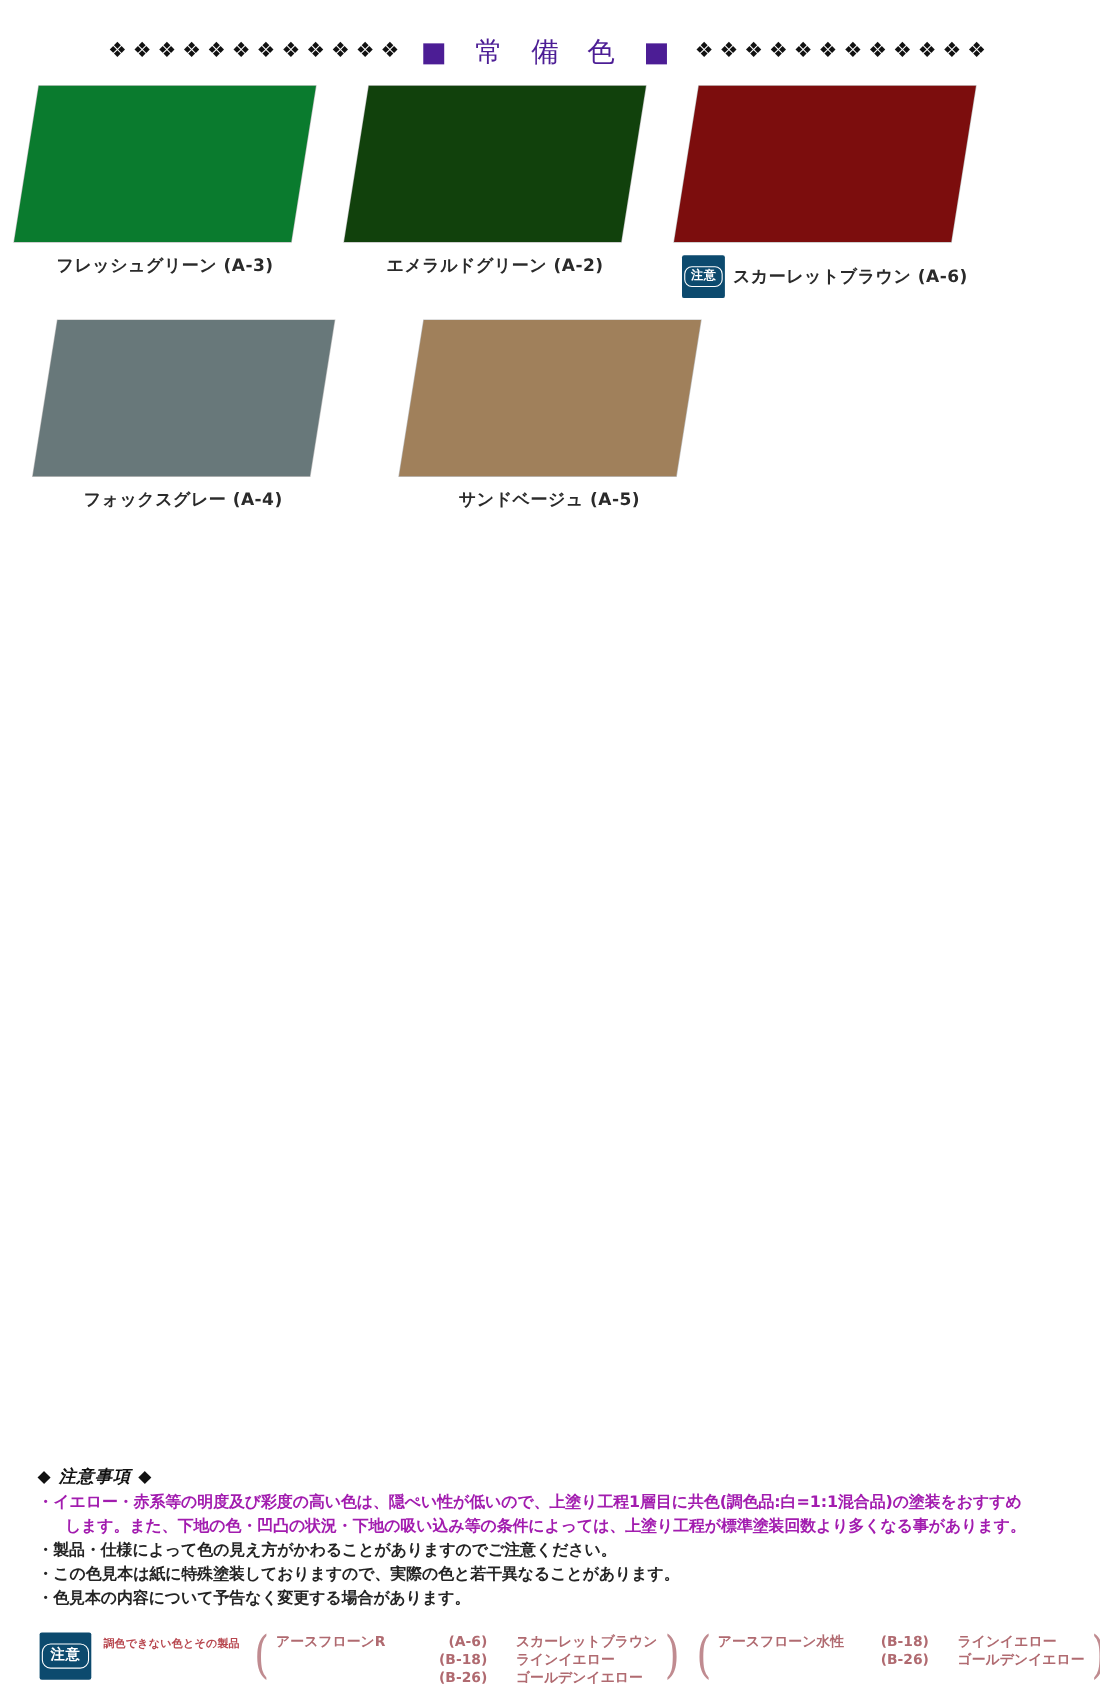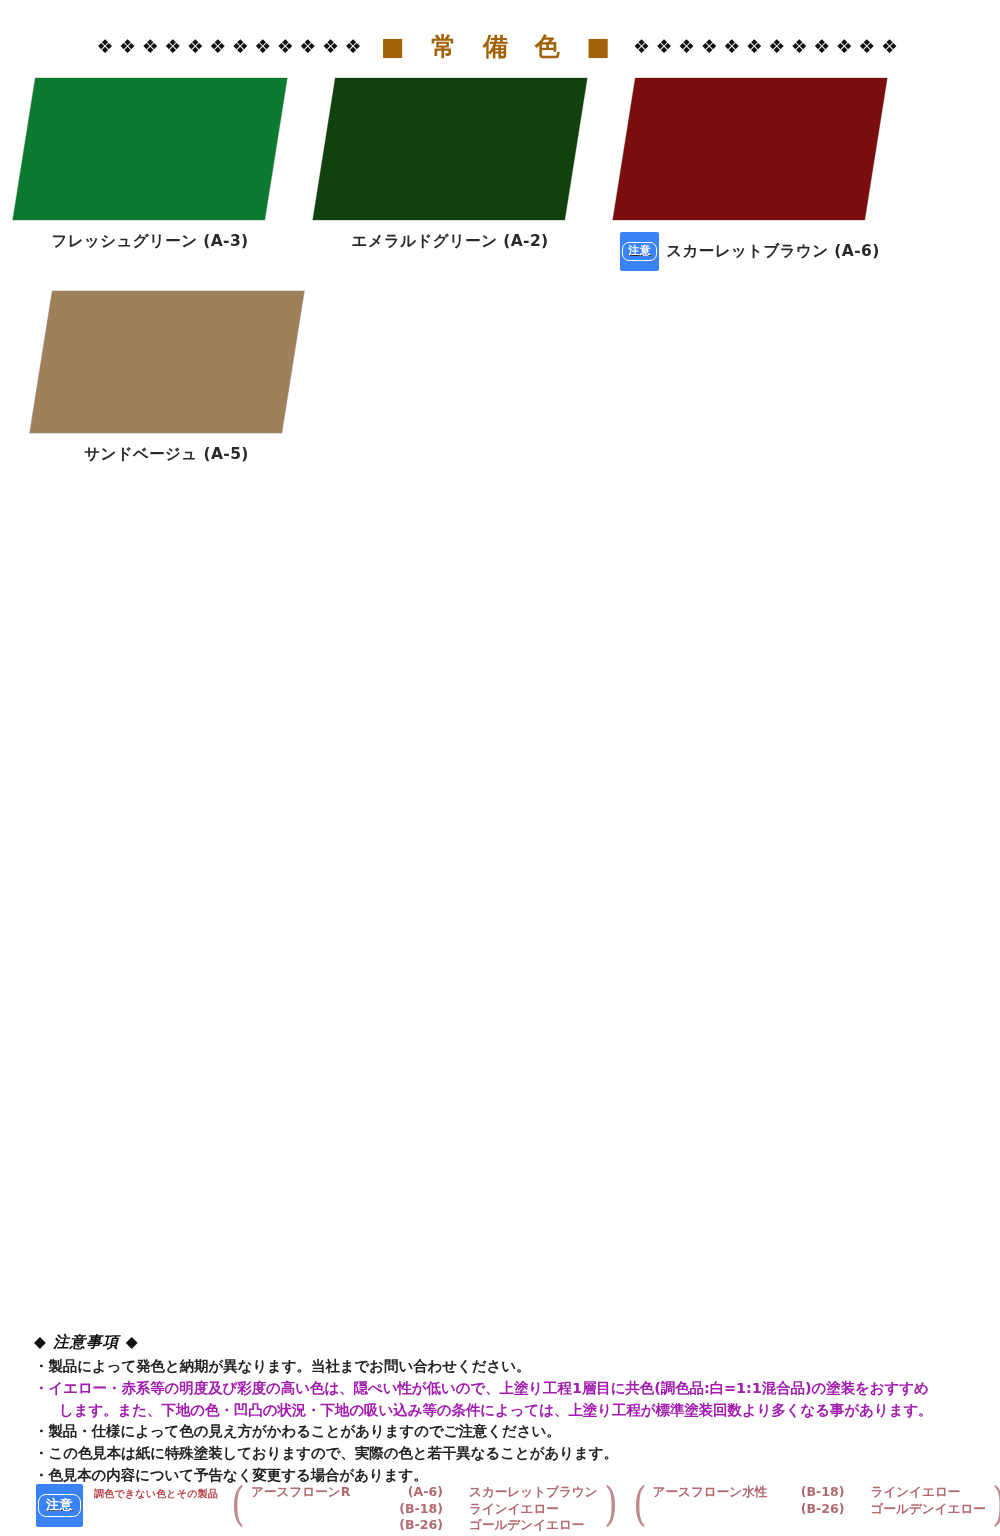--- a/index.html
+++ b/index.html
@@ -31,23 +31,23 @@
   .orn {
     font-size: 19px;
     letter-spacing: 5.5px;
     color: #111111;
     line-height: 1;
     white-space: nowrap;
     font-family: "DejaVu Sans", sans-serif;
   }
   .header-title {
     font-size: 25px;
-    font-weight: 700;
+    font-weight: 400;
     letter-spacing: 9px;
-    color: #a16207;
+    color: #4c1d95;
     white-space: nowrap;
     line-height: 1;
     padding: 0 4px;
   }
 
   
   .swatch-grid {
     position: absolute;
     top: 76px;
     left: 0;
@@ -86,26 +86,25 @@
     white-space: nowrap;
     display: flex;
     align-items: center;
     gap: 7px;
     line-height: 1.2;
   }
 
   
   .badge {
     display: inline-block;
-    background: #3b82f6;
+    background: #0c4a6e;
     border-radius: 2px;
     padding: 10px 2px;
     line-height: 0;
     flex: none;
-    text-decoration: underline;
   }
   .badge-inner {
     display: block;
     border: 1.4px solid #ffffff;
     border-radius: 7px;
     padding: 1px 5px 2px 5px;
     font-size: 11px;
     font-weight: 700;
     color: #ffffff;
     letter-spacing: 0.5px;
@@ -247,37 +246,44 @@
         </span>
         <span>スカーレットブラウン (A-6)</span>
       </div>
     </div>
 
   </div>
 
   <div class="swatch-row">
 
 
+    <div class="swatch-cell">
+      <div class="chip-wrap">
+        <div class="chip" style="background:#68787a"></div>
+      </div>
+      <div class="chip-label">
+        <span>フォックスグレー (A-4)</span>
+      </div>
+    </div>
 
     <div class="swatch-cell">
       <div class="chip-wrap">
         <div class="chip" style="background:#a0805b"></div>
       </div>
       <div class="chip-label">
         <span>サンドベージュ (A-5)</span>
       </div>
     </div>
 
   </div>
 
 </div>
 
 <div class="footer">
   <div class="footer-heading">◆ 注意事項 ◆</div>
-  <div class="note">・製品によって発色と納期が異なります。当社までお問い合わせください。</div>
   <div class="note red">・イエロー・赤系等の明度及び彩度の高い色は、隠ぺい性が低いので、上塗り工程1層目に共色(調色品:白=1:1混合品)の塗装をおすすめ</div>
   <div class="note red indent">します。また、下地の色・凹凸の状況・下地の吸い込み等の条件によっては、上塗り工程が標準塗装回数より多くなる事があります。</div>
   <div class="note">・製品・仕様によって色の見え方がかわることがありますのでご注意ください。</div>
   <div class="note">・この色見本は紙に特殊塗装しておりますので、実際の色と若干異なることがあります。</div>
   <div class="note">・色見本の内容について予告なく変更する場合があります。</div>
 </div>
 
 <div class="caution-block">
 
   <span class="badge lg">

